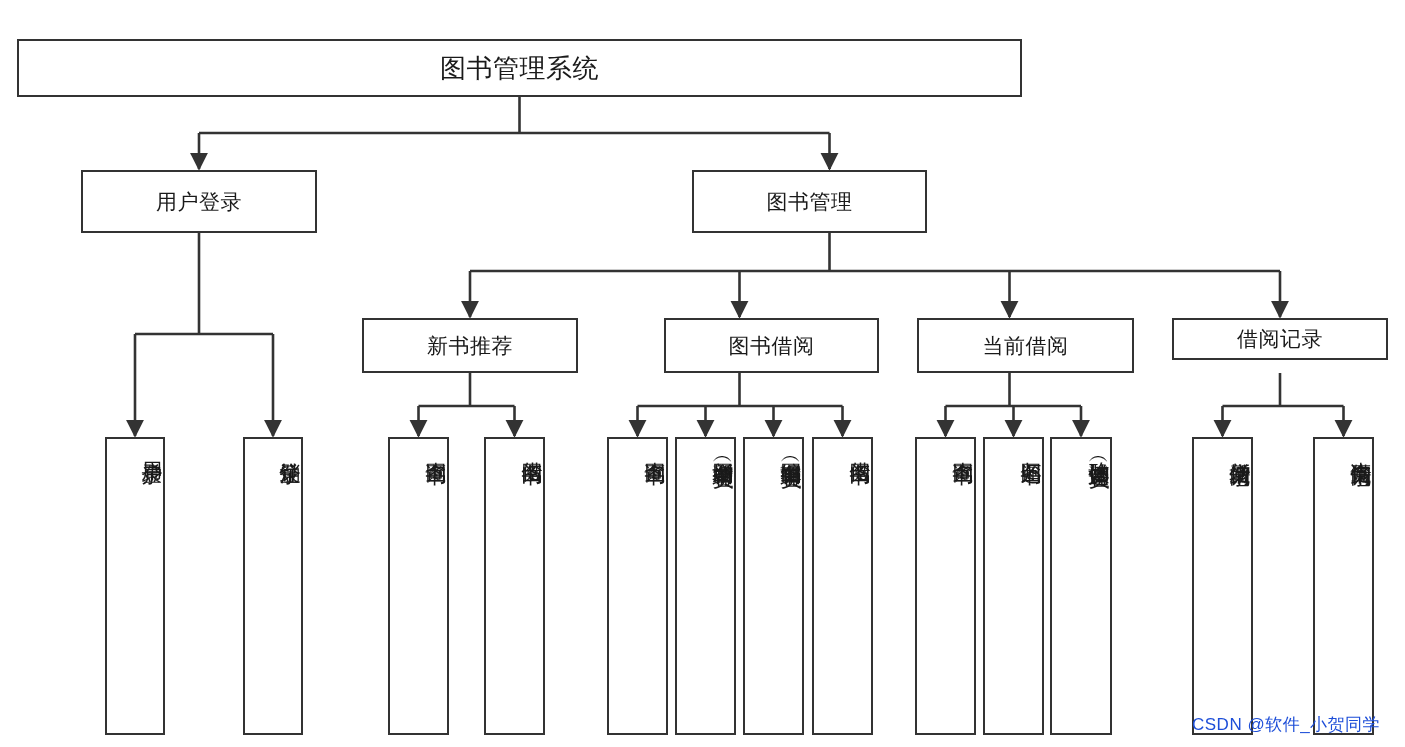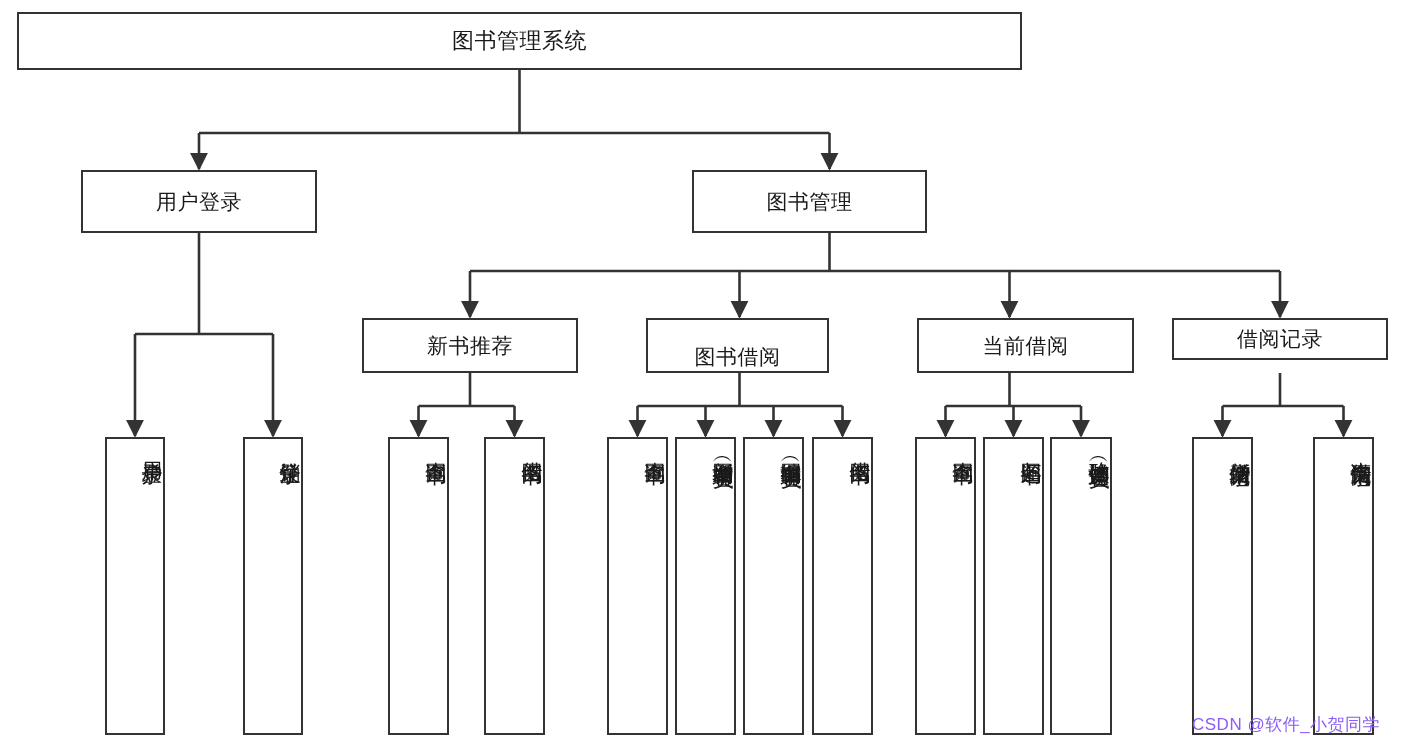--- a/index.html
+++ b/index.html
@@ -53,28 +53,29 @@
   }
   .node.v .vtext {
     writing-mode: vertical-rl;
     text-orientation: upright;
     line-height: 1.0;
     display: block;
     width: 100%;
     text-align: left;
   }
   .node.root {
-    font-size: 22px;
+    font-size: 26px;
+    margin-top: 27px;
   }
   .watermark {
     position: absolute;
     left: 1192px;
     top: 713px;
     font-size: 17px;
-    color: #8b5cf6;
+    color: #1d4ed8;
     letter-spacing: 0.5px;
     white-space: nowrap;
     z-index: 5;
   }
 </style>
 </head>
 <body>
 
 <div id="canvas">
 
@@ -133,21 +134,21 @@
       </div>
       <div class="node v" style="left: 105px; top: 437px; width: 60px; height: 298px;">
         <span class="vtext">用户登录</span>
       </div>
       <div class="node v" style="left: 243px; top: 437px; width: 60px; height: 298px;">
         <span class="vtext">注销登录</span>
       </div>
       <div class="node h" style="left: 362px; top: 318px; width: 216px; height: 55px;">
         <span>新书推荐</span>
       </div>
-      <div class="node h" style="left: 646px; top: 318px; width: 183px; height: 55px; align-items: flex-end;">
+      <div class="node h" style="left: 664px; top: 318px; width: 215px; height: 55px;">
         <span>图书借阅</span>
       </div>
       <div class="node h" style="left: 901px; top: 318px; width: 217px; height: 55px; margin-left: 16px;">
         <span>当前借阅</span>
       </div>
       <div class="node h" style="left: 1172px; top: 318px; width: 216px; height: 42px;">
         <span>借阅记录</span>
       </div>
       <div class="node v" style="left: 388px; top: 437px; width: 61px; height: 298px;">
         <span class="vtext">查询图书</span>

